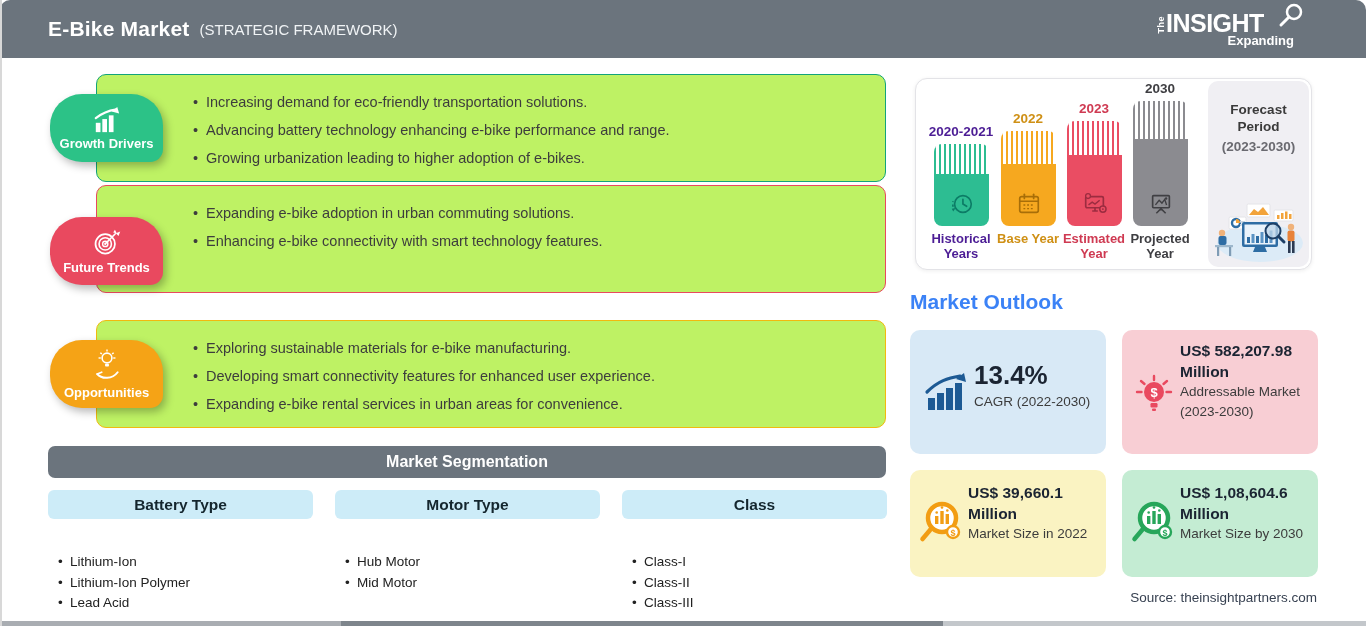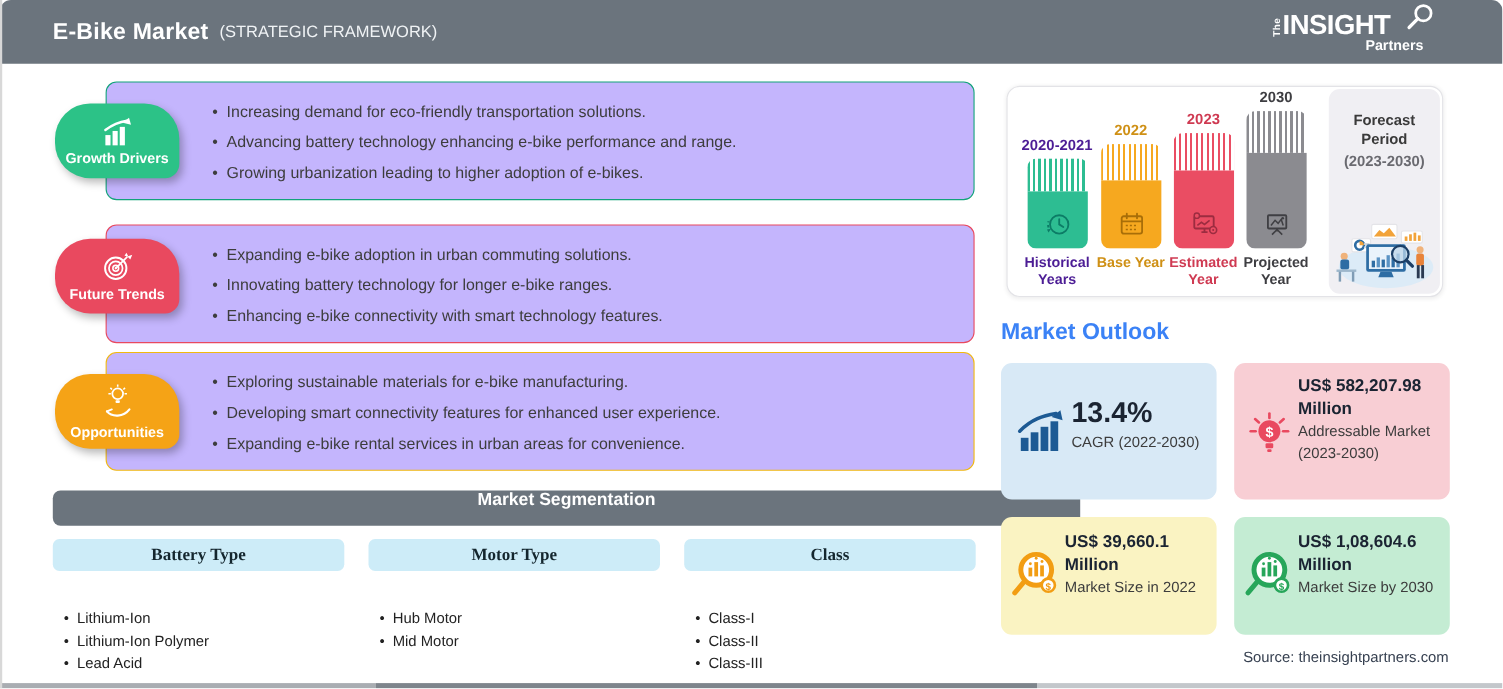--- a/index.html
+++ b/index.html
@@ -13,42 +13,42 @@
   .header-title .t1{font-size:21px;font-weight:bold;color:#fff;letter-spacing:.2px;}
   .header-title .t2{font-size:15px;color:#f0f3f5;}
   .logo{position:absolute;right:58px;top:9px;width:150px;height:42px;color:#fff;}
   .logo-the{position:absolute;left:-2px;top:7px;font-size:9px;font-weight:bold;
             writing-mode:vertical-rl;transform:rotate(180deg);letter-spacing:.5px;}
   .logo-insight{position:absolute;left:8px;top:0;font-size:25px;font-weight:bold;letter-spacing:-.5px;}
   .logo-lens{position:absolute;right:4px;top:-6px;}
   .logo-partners{position:absolute;right:14px;top:24px;font-size:13px;font-weight:bold;}
 
   
-  .fw-box{position:absolute;left:96px;width:790px;height:108px;background:#c4b5fd;
+  .fw-box{position:absolute;left:96px;width:790px;height:108px;background:#bef264;
           border-radius:10px;box-sizing:border-box;}
   .fw-box ul{margin:0;padding:13px 18px 0 96px;list-style:none;}
   .fw-box li{position:relative;padding-left:13px;font-size:14.5px;color:#3d3d3d;line-height:28px;}
   .fw-box li::before{content:"•";position:absolute;left:0;top:0;color:#3d3d3d;}
   .badge{position:absolute;left:50px;width:113px;height:68px;border-radius:32px 32px 13px 32px;
          display:flex;flex-direction:column;align-items:center;justify-content:center;gap:2px;
          box-shadow:3px 4px 8px rgba(0,0,0,.28);z-index:2;}
   .badge .badge-label{font-size:13px;font-weight:bold;color:#fff;white-space:nowrap;text-align:right;}
   .box-g{top:74px;border:1.6px solid #12a37a;}
-  .box-r{top:204px;border:1.6px solid #e8495f;}
+  .box-r{top:185px;border:1.6px solid #e8495f;}
   .box-o{top:320px;border:1.6px solid #f2b90f;}
   .badge-g{top:94px;background:#2cc287;}
   .badge-r{top:217px;background:#e9495f;}
   .badge-o{top:340px;background:#f5a316;}
 
   
-  .seg-bar{position:absolute;left:48px;top:446px;width:934px;height:32px;background:#6b747d;
-           border-radius:7px;display:flex;align-items:flex-start;justify-content:center;}
+  .seg-bar{position:absolute;left:48px;top:446px;width:838px;height:32px;background:#6b747d;
+           border-radius:7px;display:flex;align-items:center;justify-content:center;}
   .seg-bar span{color:#fff;font-weight:bold;font-size:16px;}
   .seg-col-header{position:absolute;top:490px;width:265px;height:29px;background:#cdecf8;
-                  border-radius:6px;display:flex;align-items:center;justify-content:center;font-family:Liberation Serif, serif;}
+                  border-radius:6px;display:flex;align-items:center;justify-content:center;}
   .seg-col-header span{font-size:15.5px;font-weight:bold;color:#14262e;}
   .seg-list{position:absolute;top:552px;width:265px;margin:0;padding:0 0 0 10px;list-style:none;}
   .seg-list li{position:relative;padding-left:12px;font-size:13.5px;color:#222;line-height:20.5px;}
   .seg-list li::before{content:"•";position:absolute;left:0;top:0;}
   .col1{left:48px;} .col2{left:335px;} .col3{left:622px;}
 
   
   .tl-panel{position:absolute;left:915px;top:78px;width:395px;height:190px;background:#fff;
             border:1px solid #e3e3e7;border-radius:12px;box-shadow:0 1px 4px rgba(0,0,0,.07);}
   .tl-bar{position:absolute;width:55px;border-radius:8px;overflow:hidden;}
@@ -103,21 +103,21 @@
       <span class="t1">E-Bike Market</span>
       <span class="t2">(STRATEGIC FRAMEWORK)</span>
     </div>
     <div class="logo">
       <span class="logo-the">The</span>
       <span class="logo-insight">INSIGHT</span>
       <svg class="logo-lens" width="26" height="26" viewBox="0 0 26 26">
         <circle cx="16" cy="9" r="7" fill="none" stroke="#fff" stroke-width="2.5"></circle>
         <line x1="11" y1="14" x2="3" y2="22" stroke="#fff" stroke-width="3" stroke-linecap="round"></line>
       </svg>
-      <span class="logo-partners">Partners</span>
+      <span class="logo-partners">Expanding</span>
     </div>
   </div>
 
   <div class="fw-box box-g">
     <ul>
       <li>Increasing demand for eco-friendly transportation solutions.</li>
       <li>Advancing battery technology enhancing e-bike performance and range.</li>
       <li>Growing urbanization leading to higher adoption of e-bikes.</li>
     </ul>
   </div>
@@ -128,21 +128,20 @@
       <rect x="20" y="10" width="5" height="18" fill="#fff"></rect>
       <path d="M6,13 C14,7 20,5 27,4" fill="none" stroke="#fff" stroke-width="2.4" stroke-linecap="round"></path>
       <polygon points="29,1 31,8 23,6" fill="#fff"></polygon>
     </svg>
     <span class="badge-label">Growth Drivers</span>
   </div>
 
   <div class="fw-box box-r">
     <ul>
       <li>Expanding e-bike adoption in urban commuting solutions.</li>
-      <li>Innovating battery technology for longer e-bike ranges.</li>
       <li>Enhancing e-bike connectivity with smart technology features.</li>
     </ul>
   </div>
   <div class="badge badge-r">
     <svg width="32" height="30" viewBox="0 0 36 34">
       <circle cx="16" cy="18" r="11" fill="none" stroke="#fff" stroke-width="2"></circle>
       <circle cx="16" cy="18" r="7" fill="none" stroke="#fff" stroke-width="1.8"></circle>
       <circle cx="16" cy="18" r="3" fill="none" stroke="#fff" stroke-width="1.6"></circle>
       <circle cx="16" cy="18" r="1.2" fill="#fff"></circle>
       <line x1="16" y1="18" x2="28" y2="6" stroke="#fff" stroke-width="1.8"></line>

